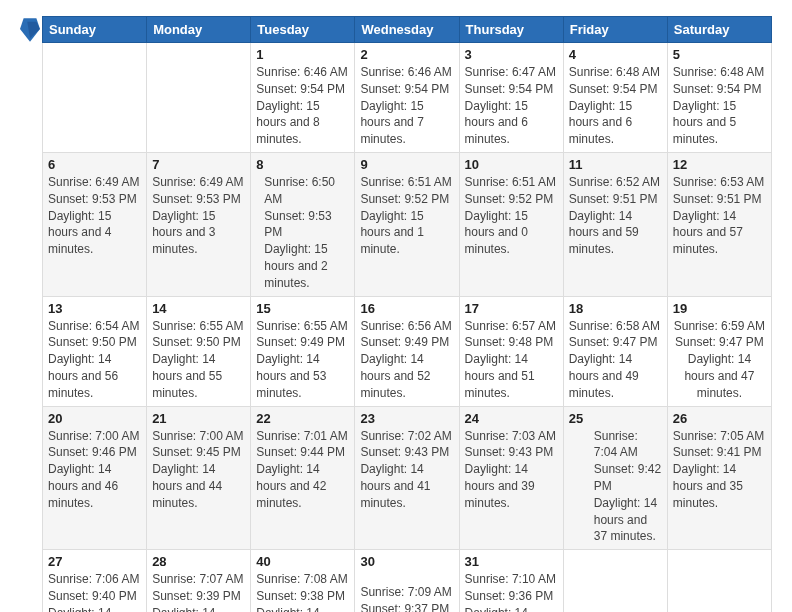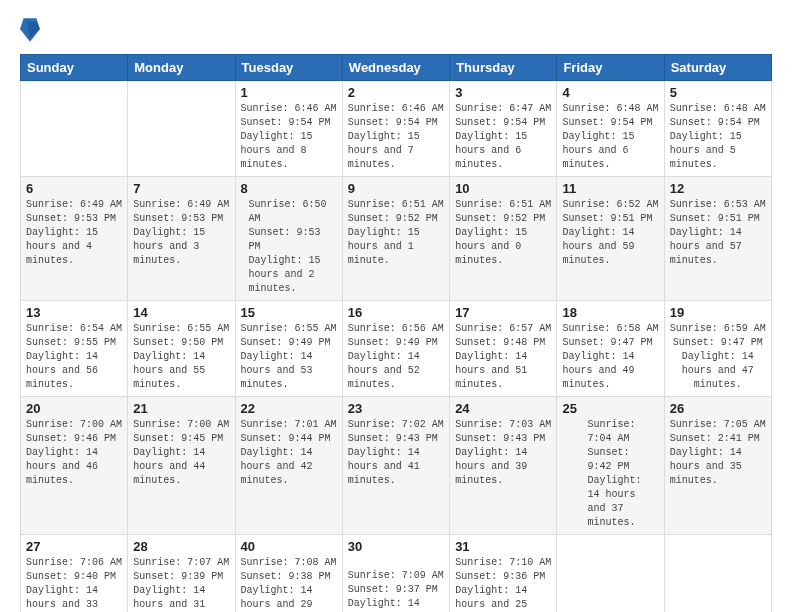--- a/index.html
+++ b/index.html
@@ -8,21 +8,20 @@
       height: 612px;
       font-family: Arial, sans-serif;
       background: #fff;
       overflow: hidden;
     }
     .page {
       width: 792px;
       height: 612px;
       padding: 16px 20px 10px 20px;
       display: flex;
-      flex-direction: column;
     }
     .header {
       display: flex;
       justify-content: space-between;
       align-items: flex-start;
       margin-bottom: 10px;
     }
     .logo {
       display: flex;
       align-items: center;
@@ -86,24 +85,23 @@
       height: 85px;
       width: 113px;
     }
     .day-number {
       font-size: 13px;
       font-weight: bold;
       color: #222;
       margin-bottom: 2px;
     }
     .day-info {
-      font-size: 10px;
+      font-size: 12px;
       color: #444;
       line-height: 1.4;
-      font-family: Liberation Mono, monospace;
     }
     .empty-cell {
       background: #f9f9f9;
     }
     tr:nth-child(even) td {
       background-color: #f5f5f5;
     }
     tr:nth-child(odd) td {
       background-color: #ffffff;
     }
@@ -220,21 +218,21 @@
             <div class="day-number">12</div>
             <div class="day-info" style="white-space: pre-line;">Sunrise: 6:53 AM
 Sunset: 9:51 PM
 Daylight: 14 hours and 57 minutes.</div>
           </td>
         </tr>
         <tr>
           <td>
             <div class="day-number">13</div>
             <div class="day-info" style="white-space: pre-line;">Sunrise: 6:54 AM
-Sunset: 9:55 PM
+Sunset: 9:50 PM
 Daylight: 14 hours and 56 minutes.</div>
           </td>
           <td>
             <div class="day-number">14</div>
             <div class="day-info" style="white-space: pre-line;">Sunrise: 6:55 AM
 Sunset: 9:50 PM
 Daylight: 14 hours and 55 minutes.</div>
           </td>
           <td>
             <div class="day-number">15</div>
@@ -300,21 +298,21 @@
           </td>
           <td>
             <div class="day-number">25</div>
             <div class="day-info" style="white-space: pre-line; margin-left: 25px;">Sunrise: 7:04 AM
 Sunset: 9:42 PM
 Daylight: 14 hours and 37 minutes.</div>
           </td>
           <td>
             <div class="day-number">26</div>
             <div class="day-info" style="white-space: pre-line;">Sunrise: 7:05 AM
-Sunset: 2:41 PM
+Sunset: 9:41 PM
 Daylight: 14 hours and 35 minutes.</div>
           </td>
         </tr>
         <tr>
           <td>
             <div class="day-number">27</div>
             <div class="day-info" style="white-space: pre-line;">Sunrise: 7:06 AM
 Sunset: 9:40 PM
 Daylight: 14 hours and 33 minutes.</div>
           </td>

